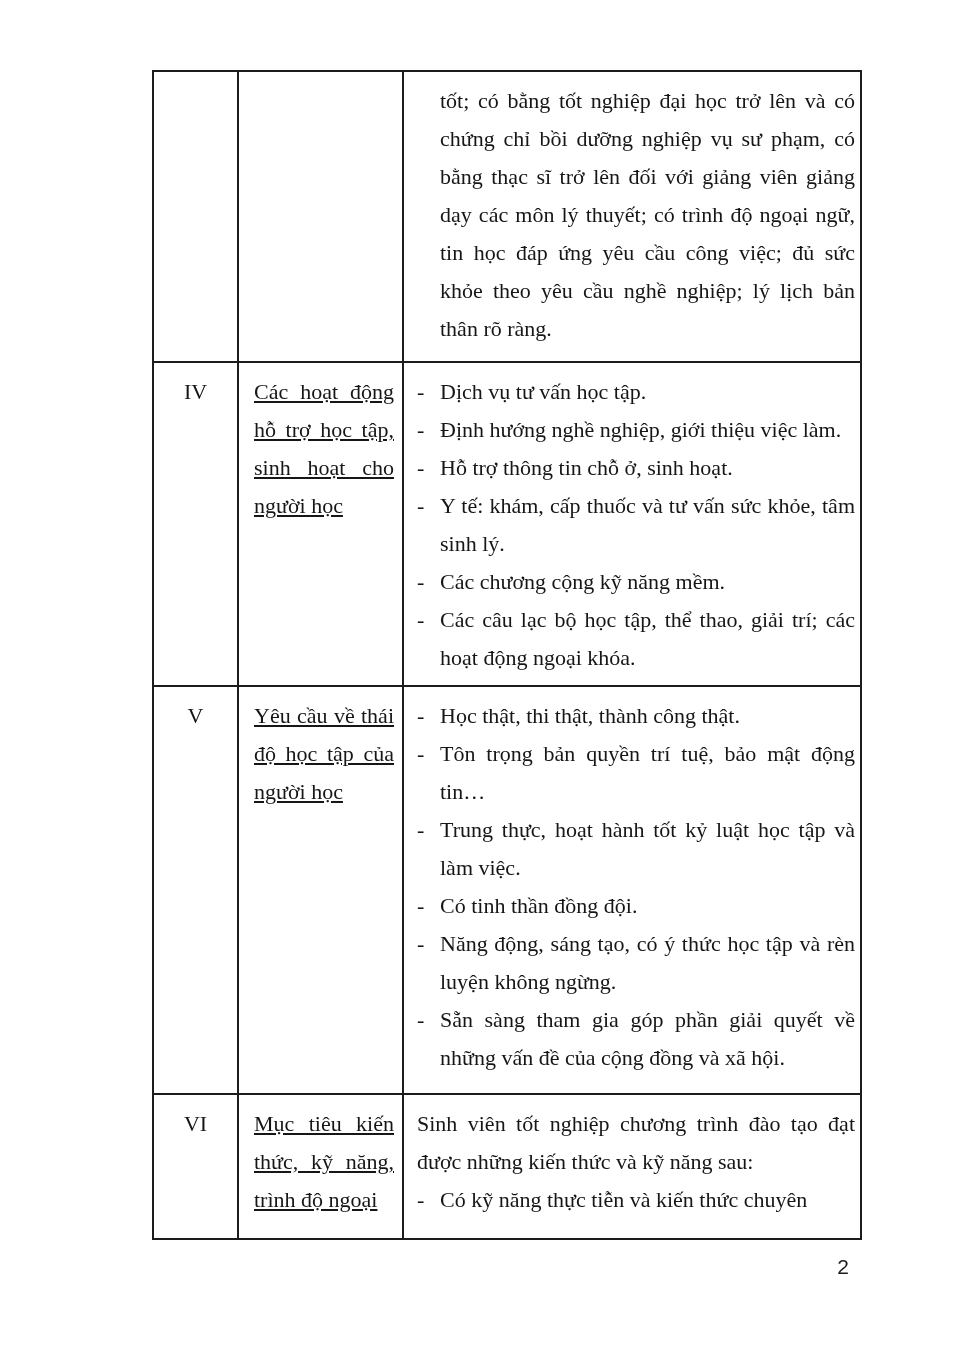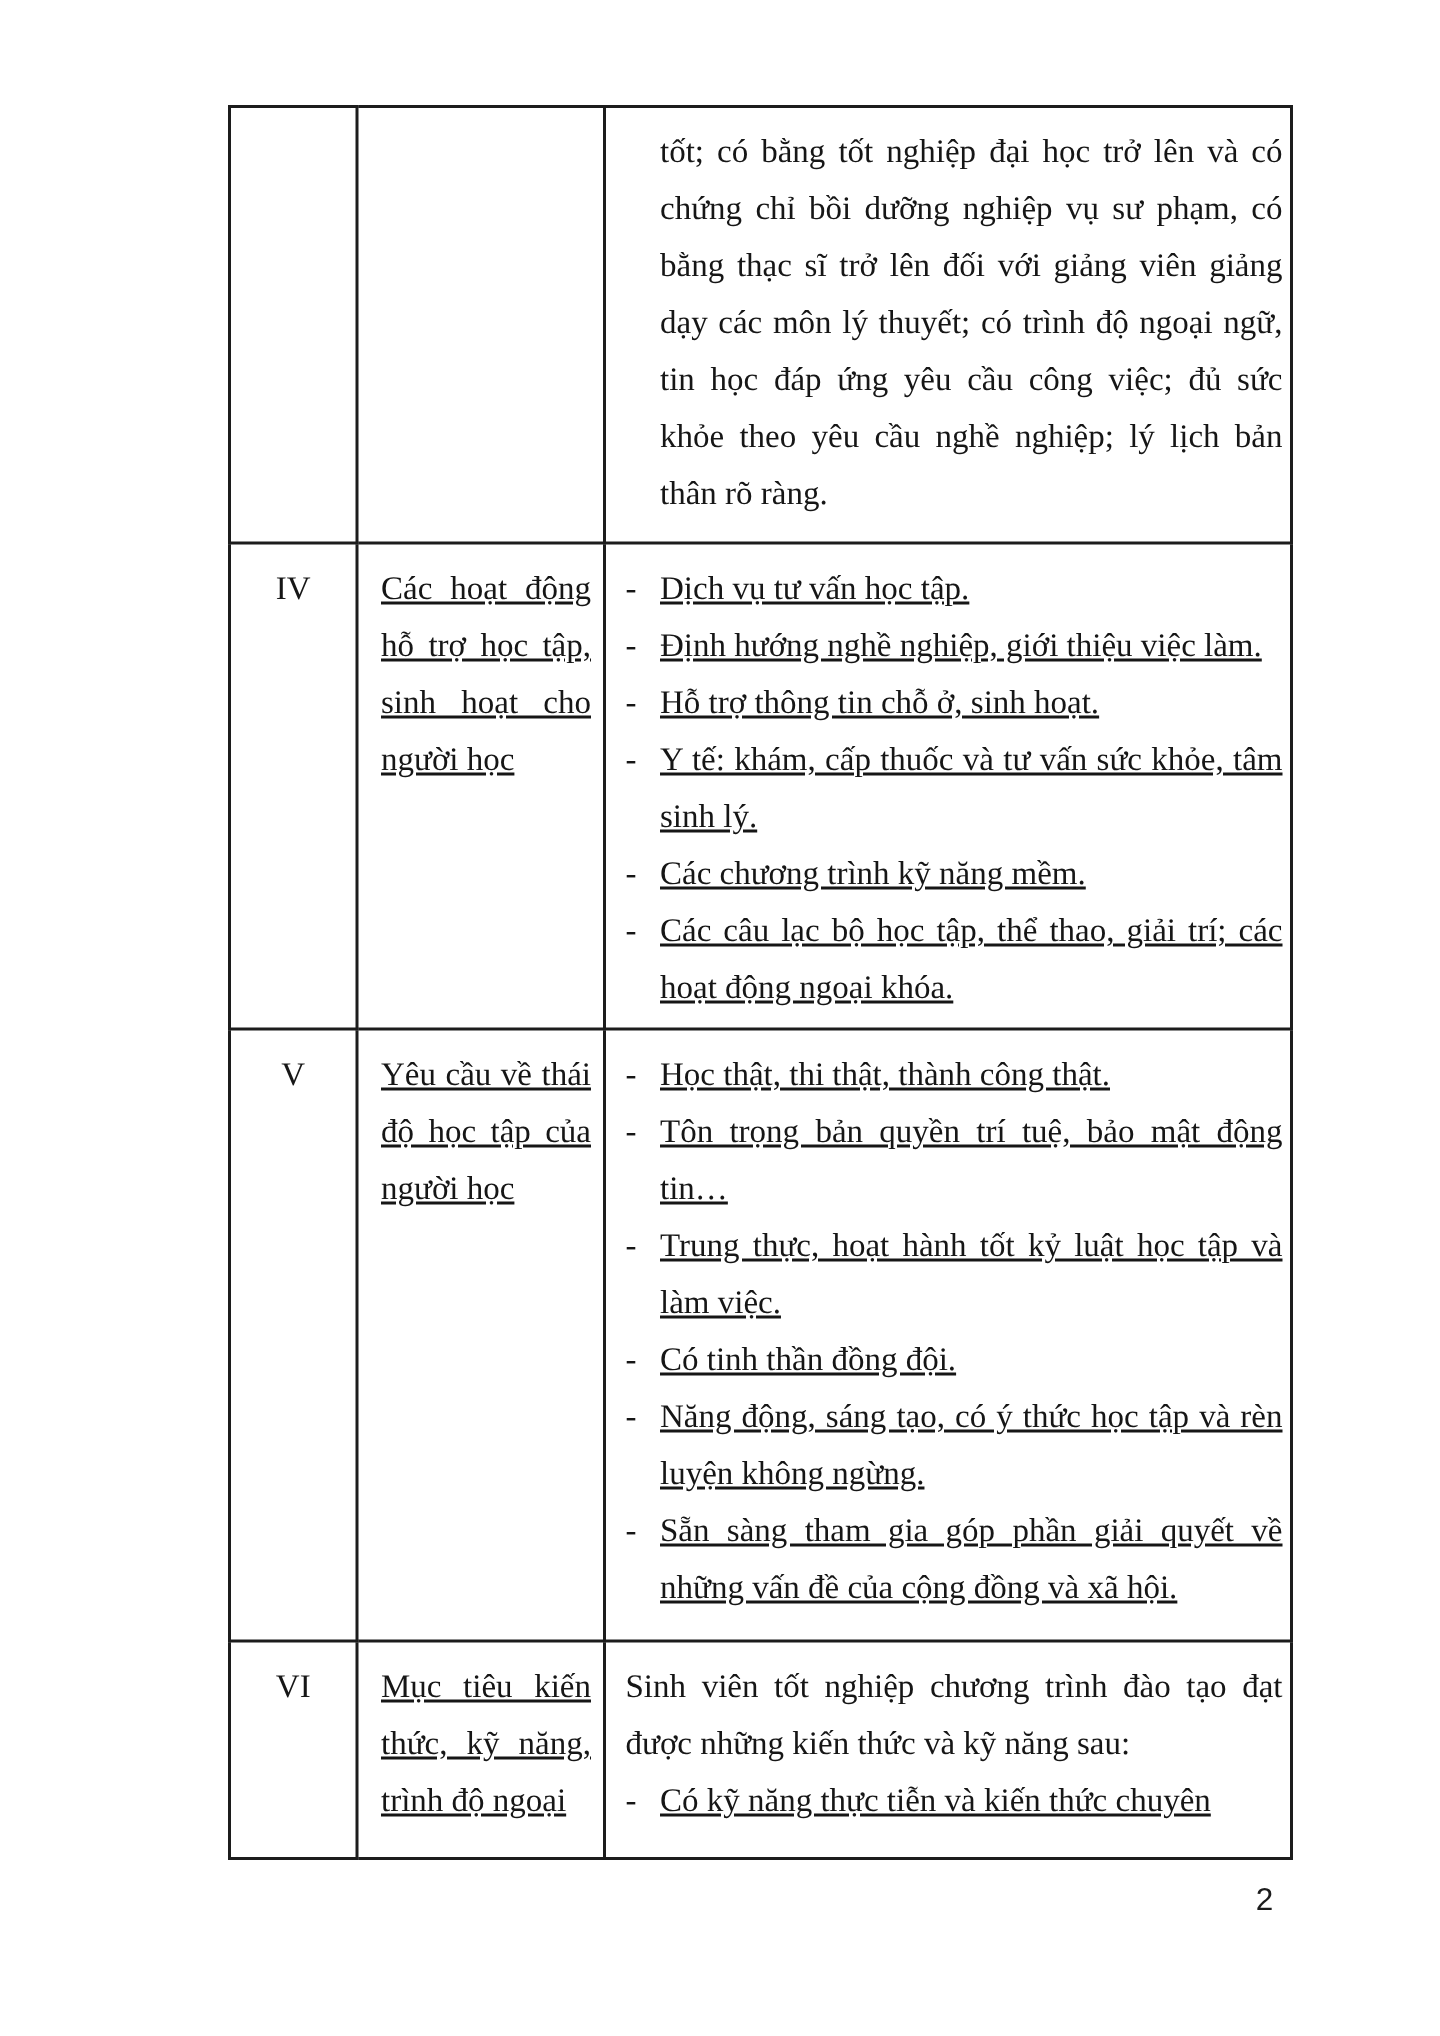--- a/index.html
+++ b/index.html
@@ -43,21 +43,20 @@
   }
   td.cnt { padding-left: 13px; padding-right: 5px; }
   .bullet { display: flex; align-items: flex-start; }
   .dash {
     flex: 0 0 23px;
     width: 23px;
   }
   .btxt {
     flex: 1 1 auto;
     text-align: justify;
-    text-decoration: underline;
   }
   .para {
     text-align: justify;
   }
   .para.hang { margin-left: 23px; }
   .pagenum {
     position: absolute;
     left: 828px;
     top: 1252px;
     width: 30px;
@@ -108,21 +107,21 @@
         <div class="bullet">
           <span class="dash">-</span>
           <span class="btxt">Hỗ trợ thông tin chỗ ở, sinh hoạt.</span>
         </div>
         <div class="bullet">
           <span class="dash">-</span>
           <span class="btxt">Y tế: khám, cấp thuốc và tư vấn sức khỏe, tâm sinh lý.</span>
         </div>
         <div class="bullet">
           <span class="dash">-</span>
-          <span class="btxt">Các chương trình kỹ năng mềm.</span>
+          <span class="btxt">Các chương cộng kỹ năng mềm.</span>
         </div>
         <div class="bullet">
           <span class="dash">-</span>
           <span class="btxt">Các câu lạc bộ học tập, thể thao, giải trí; các hoạt động ngoại khóa.</span>
         </div>
       </td>
     </tr>
 
     <tr class="r2">
       <td class="num">

